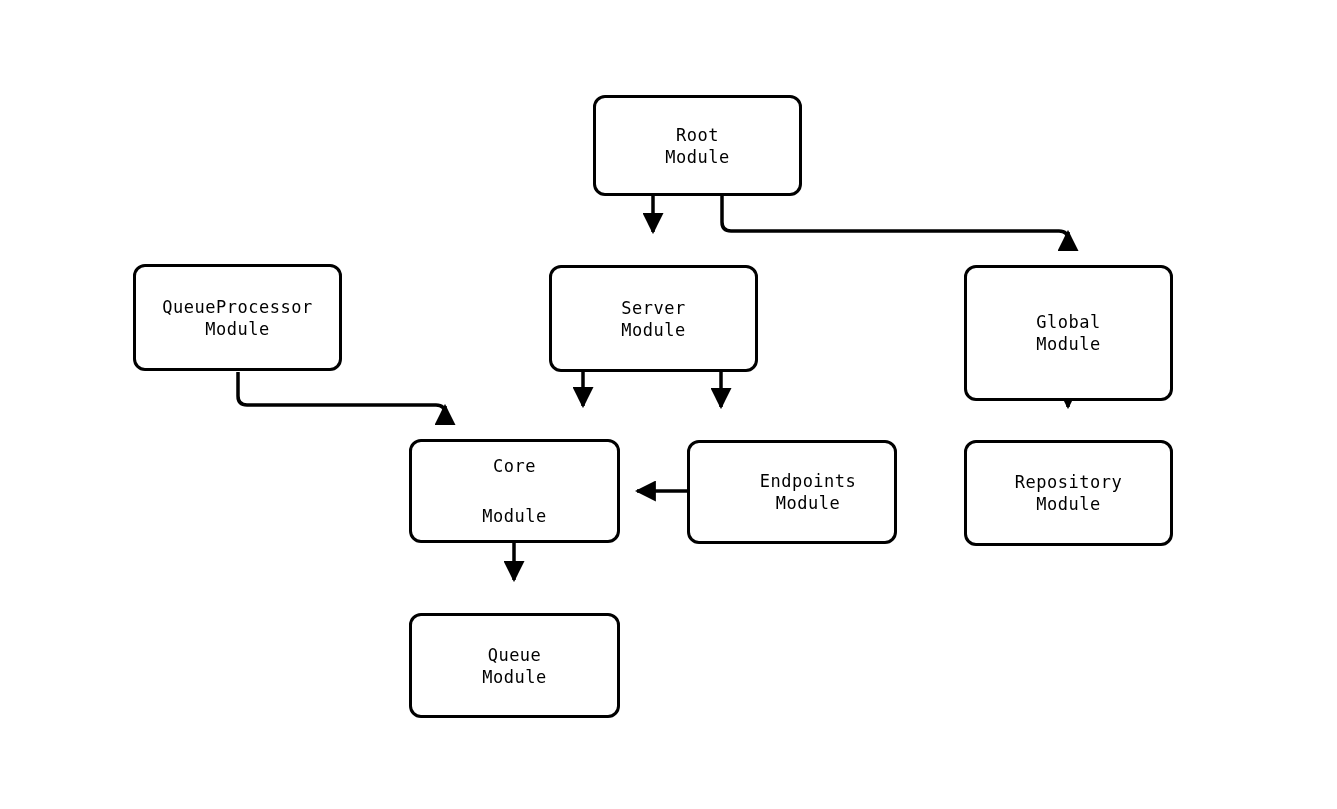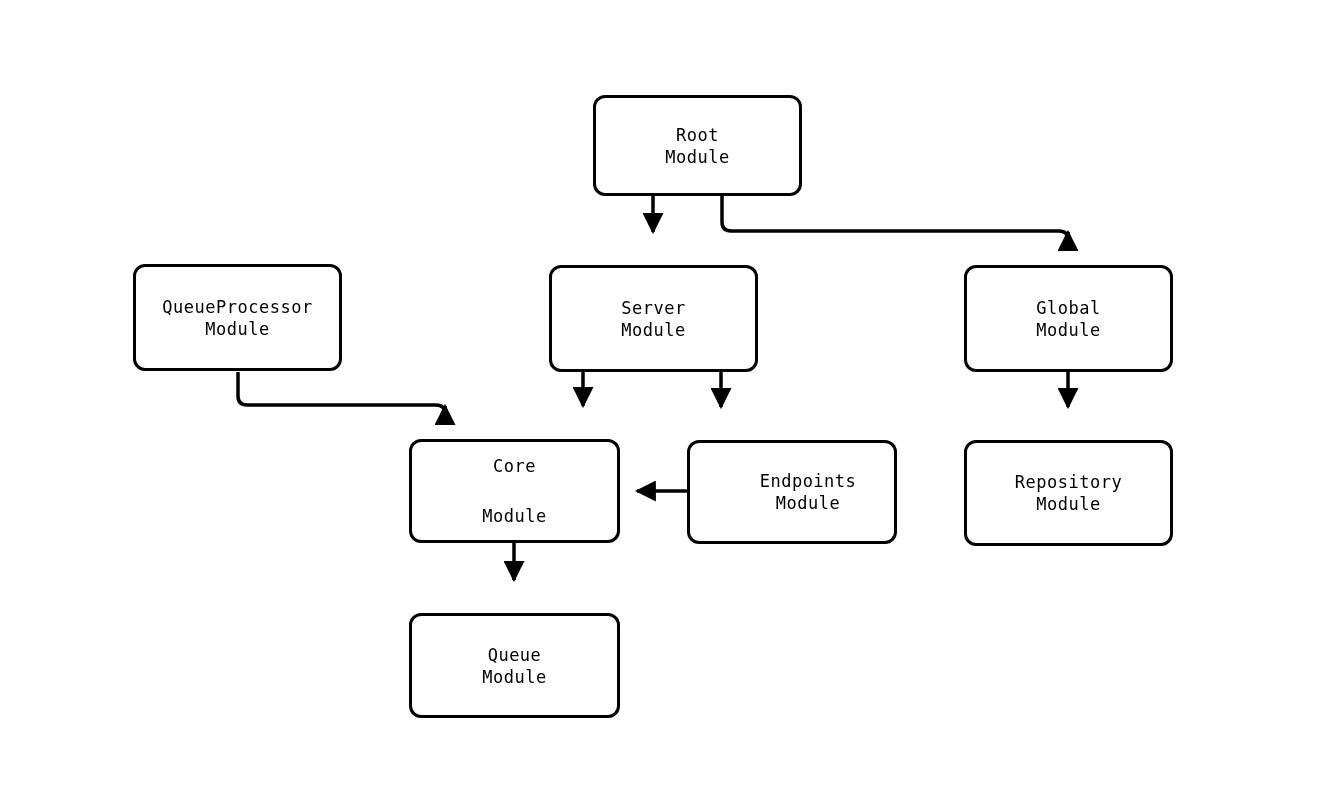--- a/index.html
+++ b/index.html
@@ -80,21 +80,21 @@
   <div class="node" style="left: 133px; top: 264px; width: 209px; height: 107px;">
     <div class="node-label">QueueProcessor</div>
     <div class="node-label">Module</div>
   </div>
 
   <div class="node" style="left: 549px; top: 265px; width: 209px; height: 107px;">
     <div class="node-label">Server</div>
     <div class="node-label">Module</div>
   </div>
 
-  <div class="node" style="left: 964px; top: 265px; width: 209px; height: 107px;">
+  <div class="node" style="left: 964px; top: 265px; width: 209px; height: 136px;">
     <div class="node-label">Global</div>
     <div class="node-label">Module</div>
   </div>
 
   <div class="node" style="left: 409px; top: 439px; width: 211px; height: 104px; gap: 28px;">
     <div class="node-label">Core</div>
     <div class="node-label">Module</div>
   </div>
 
   <div class="node" style="left: 687px; top: 440px; width: 210px; height: 104px; padding-left: 32px;">

